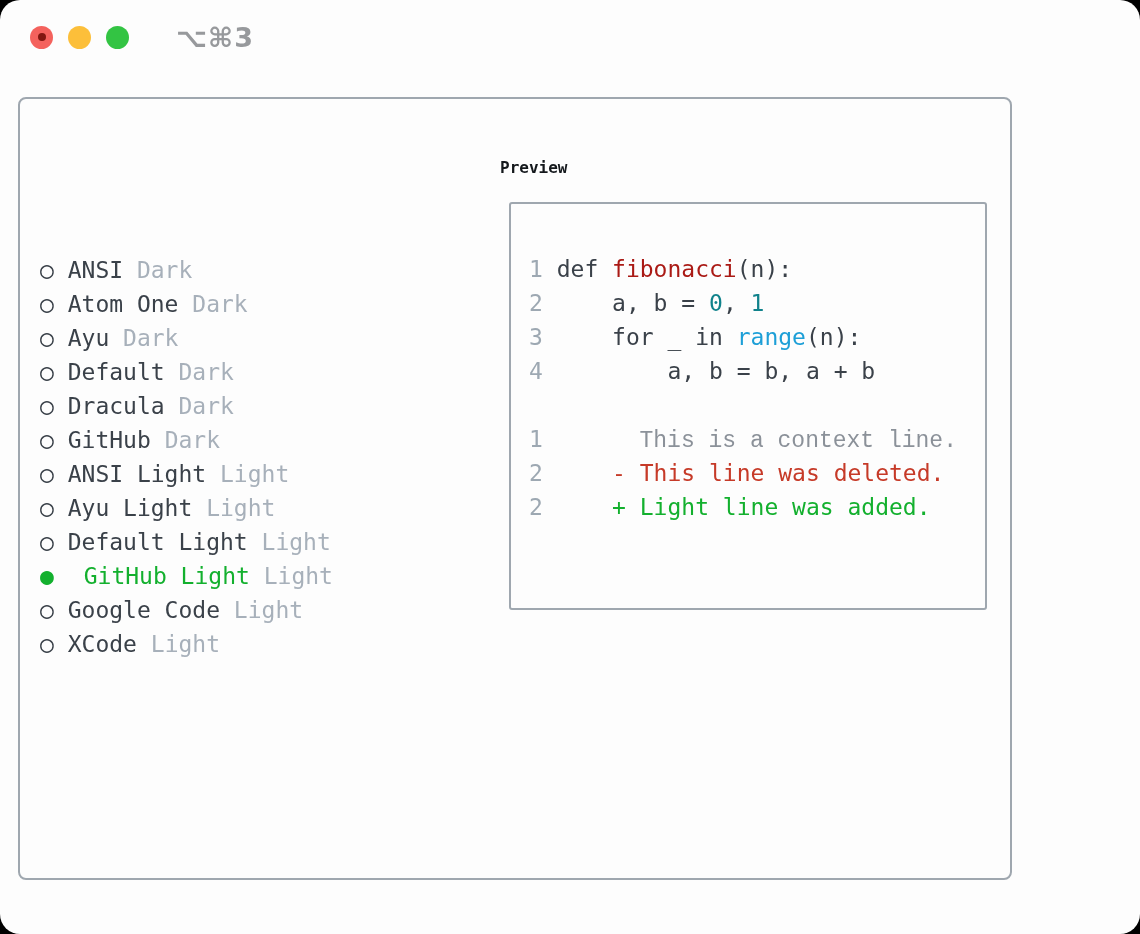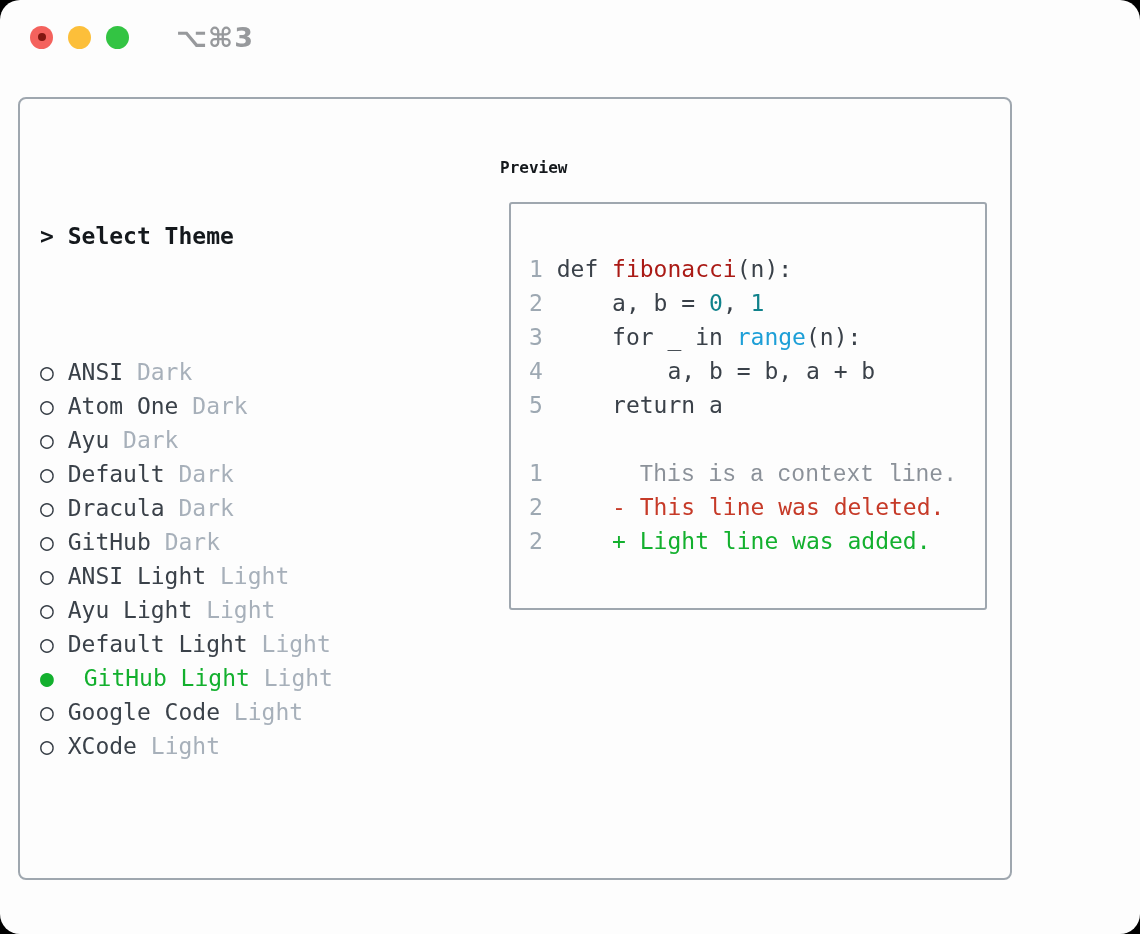--- a/index.html
+++ b/index.html
@@ -85,41 +85,39 @@
   <div class="titlebar">
     <div class="light light-red"></div>
     <div class="light light-yellow"></div>
     <div class="light light-green"></div>
     <div class="win-title">⌥⌘3</div>
   </div>
 
   <div class="panel">
 
     <div class="col-left">
-      <div class="row list-heading"><span class="caret">&gt;</span><span>Select Theme</span></div>
 
       <div id="theme-list"><div class="row"><span class="bullet">○ </span><span class="name">ANSI</span><span class="variant"> Dark</span></div><div class="row"><span class="bullet">○ </span><span class="name">Atom One</span><span class="variant"> Dark</span></div><div class="row"><span class="bullet">○ </span><span class="name">Ayu</span><span class="variant"> Dark</span></div><div class="row"><span class="bullet">○ </span><span class="name">Default</span><span class="variant"> Dark</span></div><div class="row"><span class="bullet">○ </span><span class="name">Dracula</span><span class="variant"> Dark</span></div><div class="row"><span class="bullet">○ </span><span class="name">GitHub</span><span class="variant"> Dark</span></div><div class="row"><span class="bullet">○ </span><span class="name">ANSI Light</span><span class="variant"> Light</span></div><div class="row"><span class="bullet">○ </span><span class="name">Ayu Light</span><span class="variant"> Light</span></div><div class="row"><span class="bullet">○ </span><span class="name">Default Light</span><span class="variant"> Light</span></div><div class="row selected"><span class="bullet sel">● </span><span class="name">GitHub Light</span><span class="variant"> Light</span></div><div class="row"><span class="bullet">○ </span><span class="name">Google Code</span><span class="variant"> Light</span></div><div class="row"><span class="bullet">○ </span><span class="name">XCode</span><span class="variant"> Light</span></div></div>
 
       <div class="spacer"></div>
 
       
 
       
 
       
     </div>
 
     <div class="preview-heading">Preview</div>
 
     <div class="preview-box" id="preview-box">
         <div class="pline"><span class="ln">1</span><span class="tok-default">def </span><span class="tok-func">fibonacci</span><span class="tok-default">(n):</span></div>
         <div class="pline"><span class="ln">2</span><span class="tok-default">    a, b = </span><span class="tok-num">0</span><span class="tok-default">, </span><span class="tok-num">1</span></div>
         <div class="pline"><span class="ln">3</span><span class="tok-default">    for _ in </span><span class="tok-builtin">range</span><span class="tok-default">(n):</span></div>
         <div class="pline"><span class="ln">4</span><span class="tok-default">        a, b = b, a + b</span></div>
-        <div class="pline"><span class="ln">5</span><span class="tok-default">    return a</span></div>
         <div class="pline"><span class="ln"></span></div>
         <div class="pline"><span class="ln">1</span><span class="tok-context">      This is a context line.</span></div>
         <div class="pline"><span class="ln">2</span><span class="tok-deleted">    - This line was deleted.</span></div>
         <div class="pline"><span class="ln">2</span><span class="tok-added">    + Light line was added.</span></div>
       </div>
 
   </div>
 </div>
 
 </body></html>

